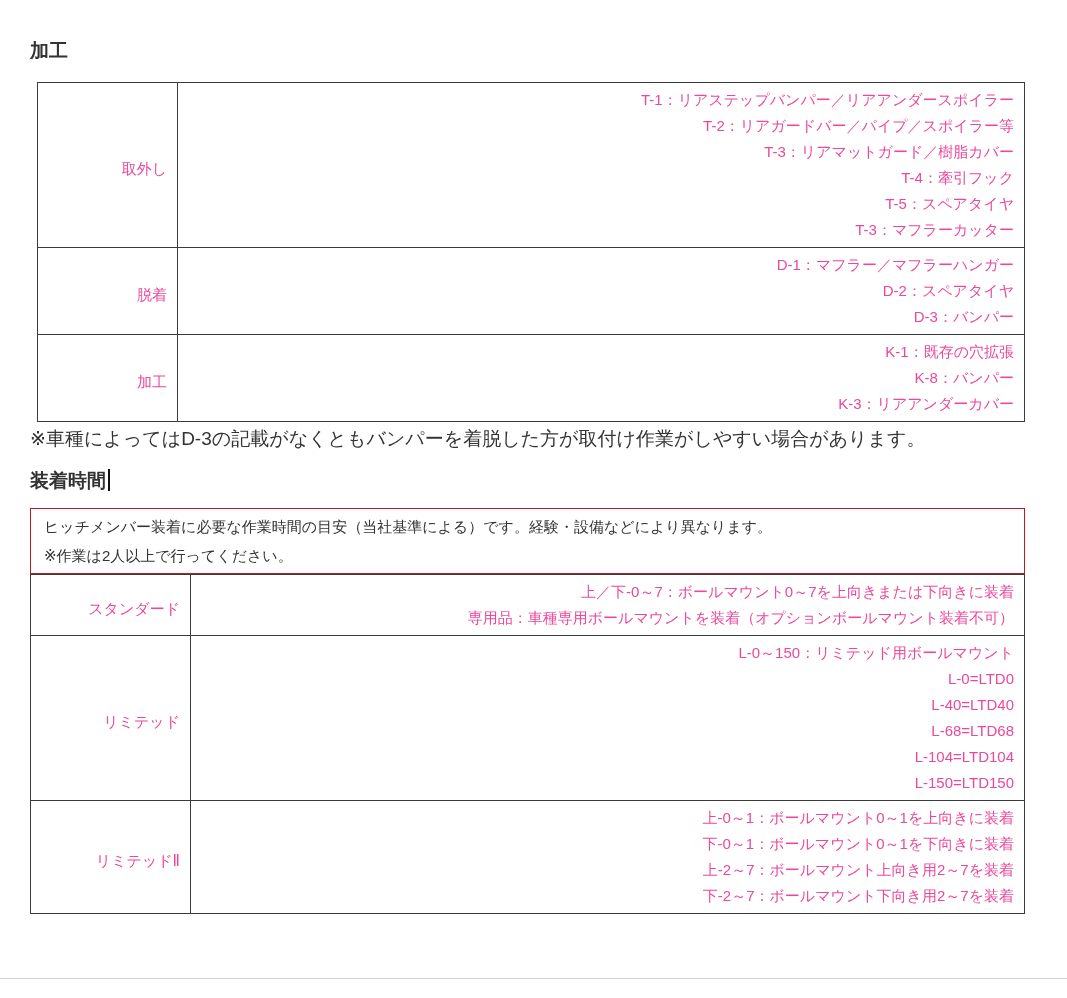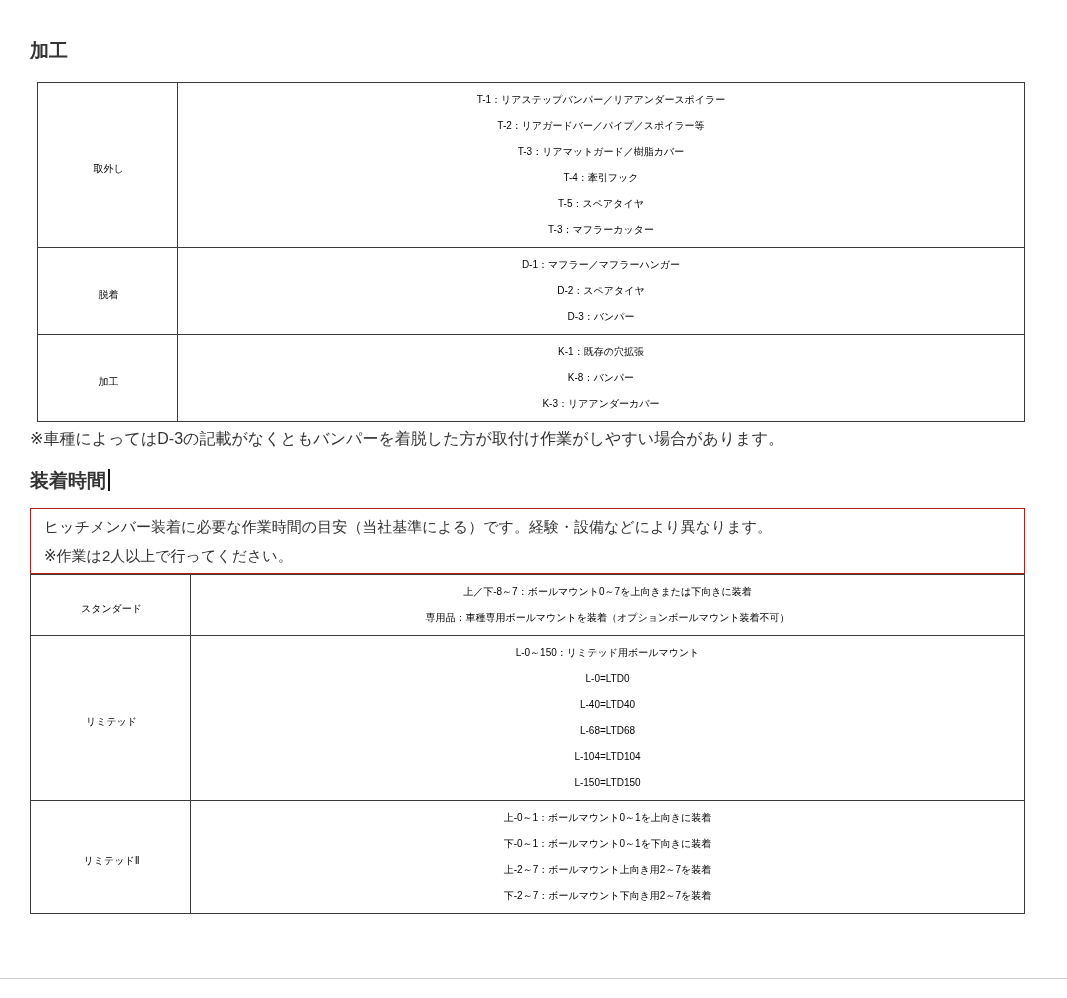--- a/index.html
+++ b/index.html
@@ -29,37 +29,37 @@
   .h-install { margin-top: 23px; }
   .h-ballmount { margin-top: 28px; margin-bottom: 14px; }
 
   table.spec {
     border-collapse: collapse;
     table-layout: fixed;
     background: #ffffff;
   }
   table.spec th, table.spec td {
     border: 1px solid #3b3b3b;
-    font-size: 10px;
+    font-size: 15px;
     font-weight: normal;
-    text-align: center;
+    text-align: right;
     vertical-align: middle;
-    color: #000000;
+    color: #ec4899;
   }
   table.spec th { padding: 12px 10px 4px 12px; }
   table.spec td { padding: 4px 10px 4px 10px; }
   .cell-line { line-height: 26px; white-space: nowrap; }
 
   .t-processing { width: 988px; margin-left: 7px; }
   .t-processing th { width: 140px; }
   .t-ballmount { width: 995px; }
   .t-ballmount th { width: 160px; }
 
   .footnote {
-    font-size: 16px;
+    font-size: 19px;
     line-height: 15px;
     margin-top: 9px;
     color: #333333;
   }
 
   .caret {
     display: inline-block;
     width: 2px;
     height: 22px;
     background: #111111;
@@ -136,21 +136,21 @@
     <div class="box-line">ヒッチメンバー装着に必要な作業時間の目安（当社基準による）です。経験・設備などにより異なります。</div>
     <div class="box-line">※作業は2人以上で行ってください。</div>
   </div>
 
 
   <table class="spec t-ballmount">
     <tbody>
       <tr>
         <th>スタンダード</th>
         <td>
-          <div class="cell-line">上／下-8～7：ボールマウント0～7を上向きまたは下向きに装着</div>
+          <div class="cell-line">上／下-0～7：ボールマウント0～7を上向きまたは下向きに装着</div>
           <div class="cell-line">専用品：車種専用ボールマウントを装着（オプションボールマウント装着不可）</div>
         </td>
       </tr>
       <tr>
         <th>リミテッド</th>
         <td>
           <div class="cell-line">L-0～150：リミテッド用ボールマウント</div>
           <div class="cell-line">L-0=LTD0</div>
           <div class="cell-line">L-40=LTD40</div>
           <div class="cell-line">L-68=LTD68</div>

